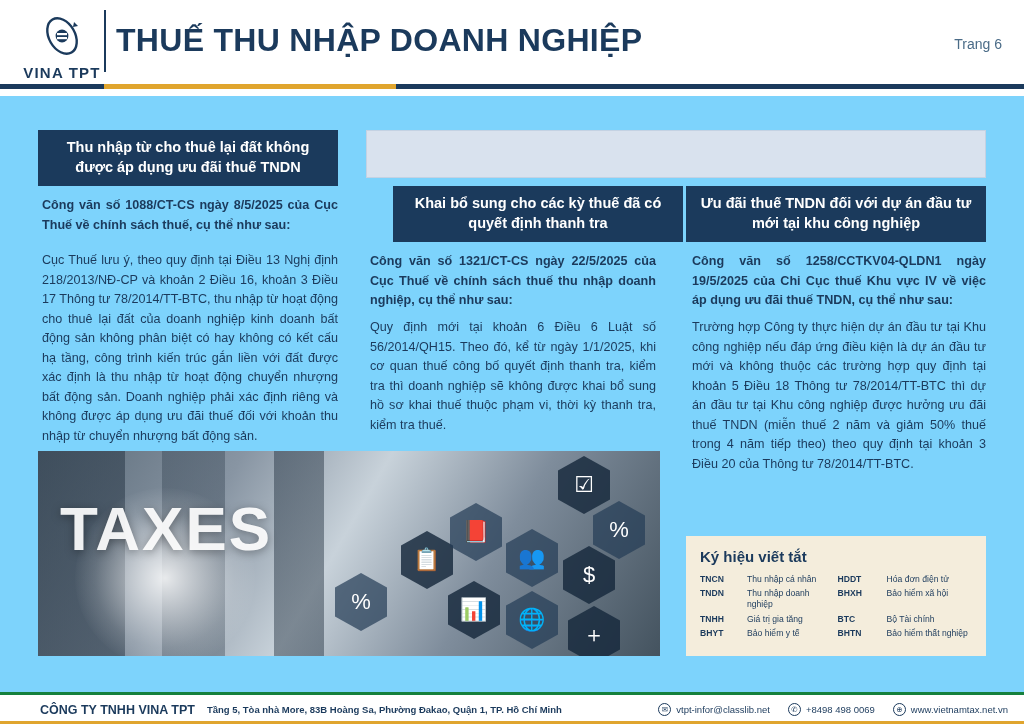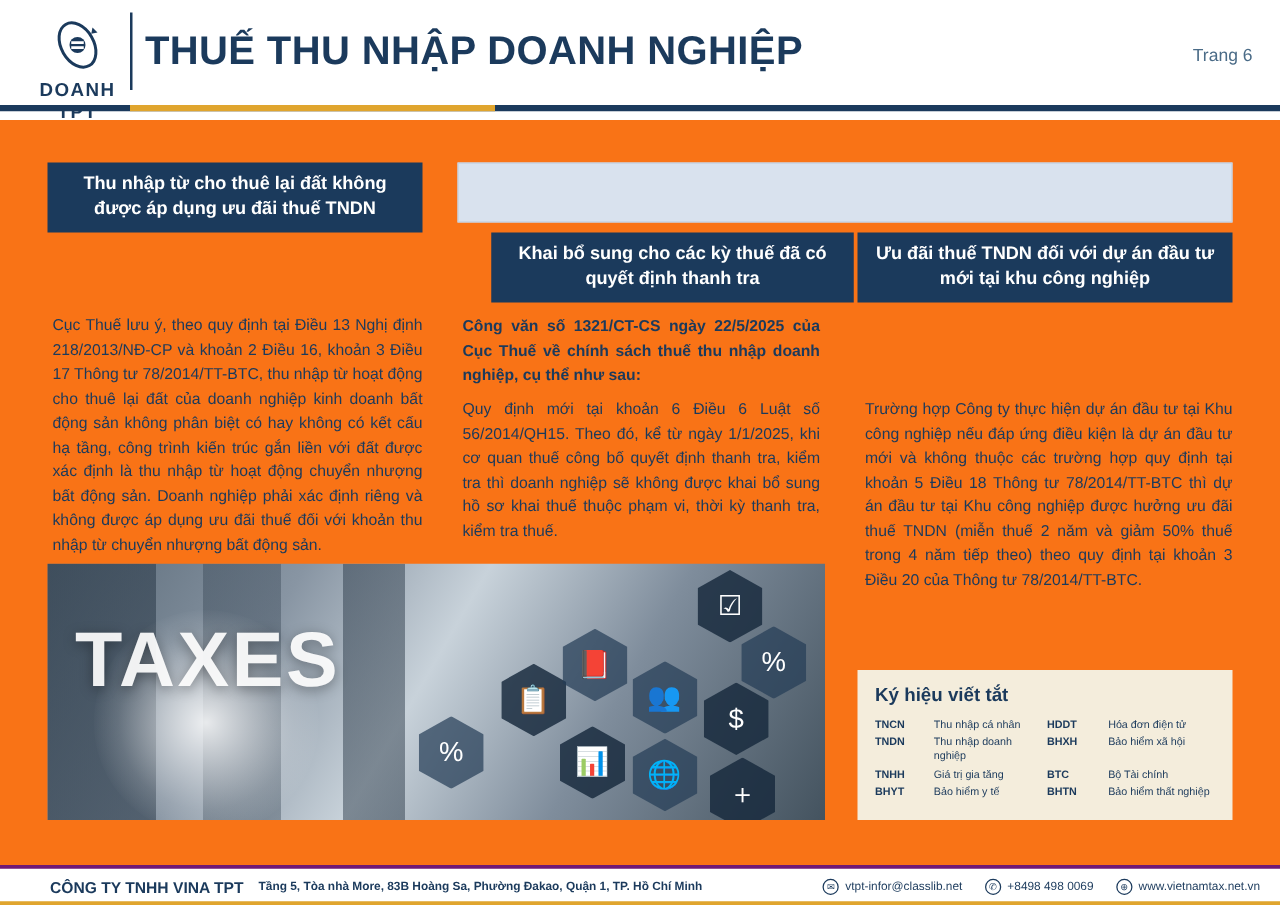--- a/index.html
+++ b/index.html
@@ -72,21 +72,21 @@
     width: 292px; height: 5px;
     background: #e0a52e;
   }
 
   
   .canvas {
     position: absolute;
     top: 96px; left: 0;
     width: 1024px;
     height: 596px;
-    background: #f97316;
+    background: #7dd3fc;
   }
 
   
   .block { position: absolute; }
   .title-box {
     background: #1b3a5c;
     color: #ffffff;
     font-size: 14.5px;
     font-weight: bold;
     text-align: center;
@@ -192,21 +192,21 @@
   }
   .abbr-key { font-weight: bold; color: #1b3a5c; }
   .abbr-val { color: #1b3a5c; }
 
   
   .footer {
     position: absolute;
     left: 0; top: 692px;
     width: 1024px; height: 32px;
     background: #ffffff;
-    border-top: 3px solid #701a75;
+    border-top: 3px solid #15803d;
   }
   .footer-inner {
     position: absolute;
     inset: 0;
     display: flex;
     align-items: center;
     padding-left: 40px;
     gap: 12px;
     font-size: 10px;
     color: #1b3a5c;
@@ -247,46 +247,48 @@
   <div class="logo-wrap">
     <div class="logo-mark">
       <svg width="48" height="48" viewBox="0 0 48 48" aria-hidden="true">
         <ellipse cx="24" cy="24" rx="13" ry="19" fill="none" stroke="#1b3a5c" stroke-width="2.4" transform="rotate(-30 24 24)"></ellipse>
         <circle cx="24" cy="24" r="6.4" fill="#1b3a5c"></circle>
         <rect x="19" y="21" width="10" height="2.2" fill="#ffffff"></rect>
         <rect x="19" y="25" width="10" height="2.2" fill="#ffffff"></rect>
         <path d="M36 10 L40 14 L35 15 Z" fill="#1b3a5c"></path>
       </svg>
     </div>
-    <div class="logo-text">DOANH TPT</div>
+    <div class="logo-text">VINA TPT</div>
   </div>
 
   <div class="header-divider"></div>
 
   <div class="header-title">THUẾ THU NHẬP DOANH NGHIỆP</div>
 
   <div class="page-num">Trang 6</div>
 
   <div class="header-rule">
     <div class="accent"></div>
   </div>
 </div>
 
 <div class="canvas">
 
   <div class="block top-band" style="left:366px; top:34px; width:620px; height:48px;"></div>
 
   <div class="block title-box" id="col1-title">Thu nhập từ cho thuê lại đất không được áp dụng ưu đãi thuế TNDN</div>
+  <div class="block body-text bold" id="col1-lead">Công văn số 1088/CT-CS ngày 8/5/2025 của Cục Thuế về chính sách thuế, cụ thể như sau:</div>
   <div class="block body-text" id="col1-body">Cục Thuế lưu ý, theo quy định tại Điều 13 Nghị định 218/2013/NĐ-CP và khoản 2 Điều 16, khoản 3 Điều 17 Thông tư 78/2014/TT-BTC, thu nhập từ hoạt động cho thuê lại đất của doanh nghiệp kinh doanh bất động sản không phân biệt có hay không có kết cấu hạ tầng, công trình kiến trúc gắn liền với đất được xác định là thu nhập từ hoạt động chuyển nhượng bất động sản. Doanh nghiệp phải xác định riêng và không được áp dụng ưu đãi thuế đối với khoản thu nhập từ chuyển nhượng bất động sản.</div>
 
   <div class="block title-box" id="col2-title">Khai bổ sung cho các kỳ thuế đã có quyết định thanh tra</div>
   <div class="block body-text bold" id="col2-lead">Công văn số 1321/CT-CS ngày 22/5/2025 của Cục Thuế về chính sách thuế thu nhập doanh nghiệp, cụ thể như sau:</div>
   <div class="block body-text" id="col2-body">Quy định mới tại khoản 6 Điều 6 Luật số 56/2014/QH15. Theo đó, kể từ ngày 1/1/2025, khi cơ quan thuế công bố quyết định thanh tra, kiểm tra thì doanh nghiệp sẽ không được khai bổ sung hồ sơ khai thuế thuộc phạm vi, thời kỳ thanh tra, kiểm tra thuế.</div>
 
   <div class="block title-box" id="col3-title">Ưu đãi thuế TNDN đối với dự án đầu tư mới tại khu công nghiệp</div>
+  <div class="block body-text bold" id="col3-lead">Công văn số 1258/CCTKV04-QLDN1 ngày 19/5/2025 của Chi Cục thuế Khu vực IV về việc áp dụng ưu đãi thuế TNDN, cụ thể như sau:</div>
   <div class="block body-text" id="col3-body">Trường hợp Công ty thực hiện dự án đầu tư tại Khu công nghiệp nếu đáp ứng điều kiện là dự án đầu tư mới và không thuộc các trường hợp quy định tại khoản 5 Điều 18 Thông tư 78/2014/TT-BTC thì dự án đầu tư tại Khu công nghiệp được hưởng ưu đãi thuế TNDN (miễn thuế 2 năm và giảm 50% thuế trong 4 năm tiếp theo) theo quy định tại khoản 3 Điều 20 của Thông tư 78/2014/TT-BTC.</div>
 
   <div class="block photo">
     <div class="buildings"></div>
     <div class="glow"></div>
     <div class="taxes">TAXES</div>
 
     <div class="hexrow">
       <div class="hex lite" style="left:555px; top:50px;">%</div>
       <div class="hex" style="left:363px; top:80px;">📋</div>

